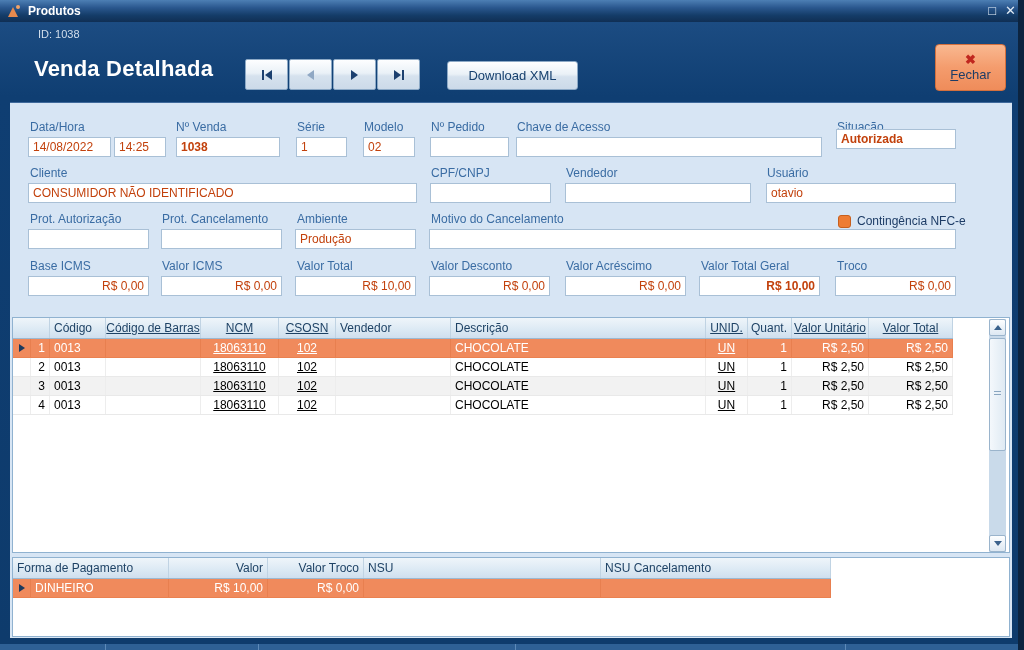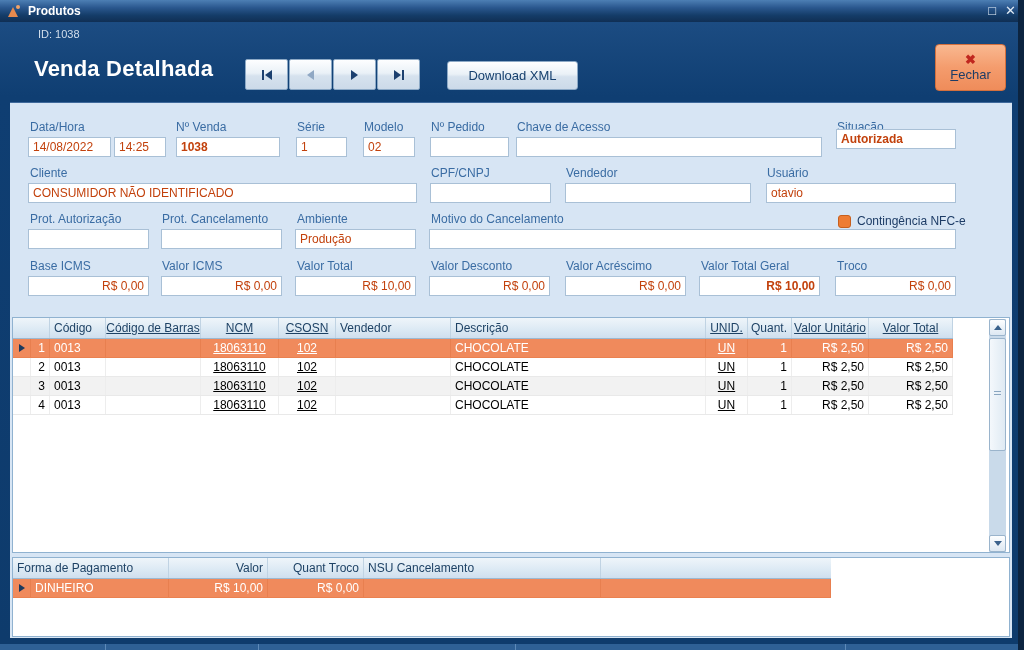--- a/index.html
+++ b/index.html
@@ -332,21 +332,22 @@
       <div class="sb-btn down">
           <span class="sb-tri-down"></span>
         </div>
     </div>
   </div>
 
   <div class="grid" id="payments-grid">
     <div class="grid-header">
       <div>Forma de Pagamento</div>
       <div class="ar">Valor</div>
-      <div class="ar">Quant Troco</div>
+      <div class="ar">Valor Troco</div>
+      <div>NSU</div>
       <div>NSU Cancelamento</div>
     </div>
     <div class="grid-body">
 
         <div class="g-row selected">
           <div class="ac">
             <span class="row-arrow"></span>
           </div>
           <div>DINHEIRO</div>
           <div class="ar">R$ 10,00</div>

